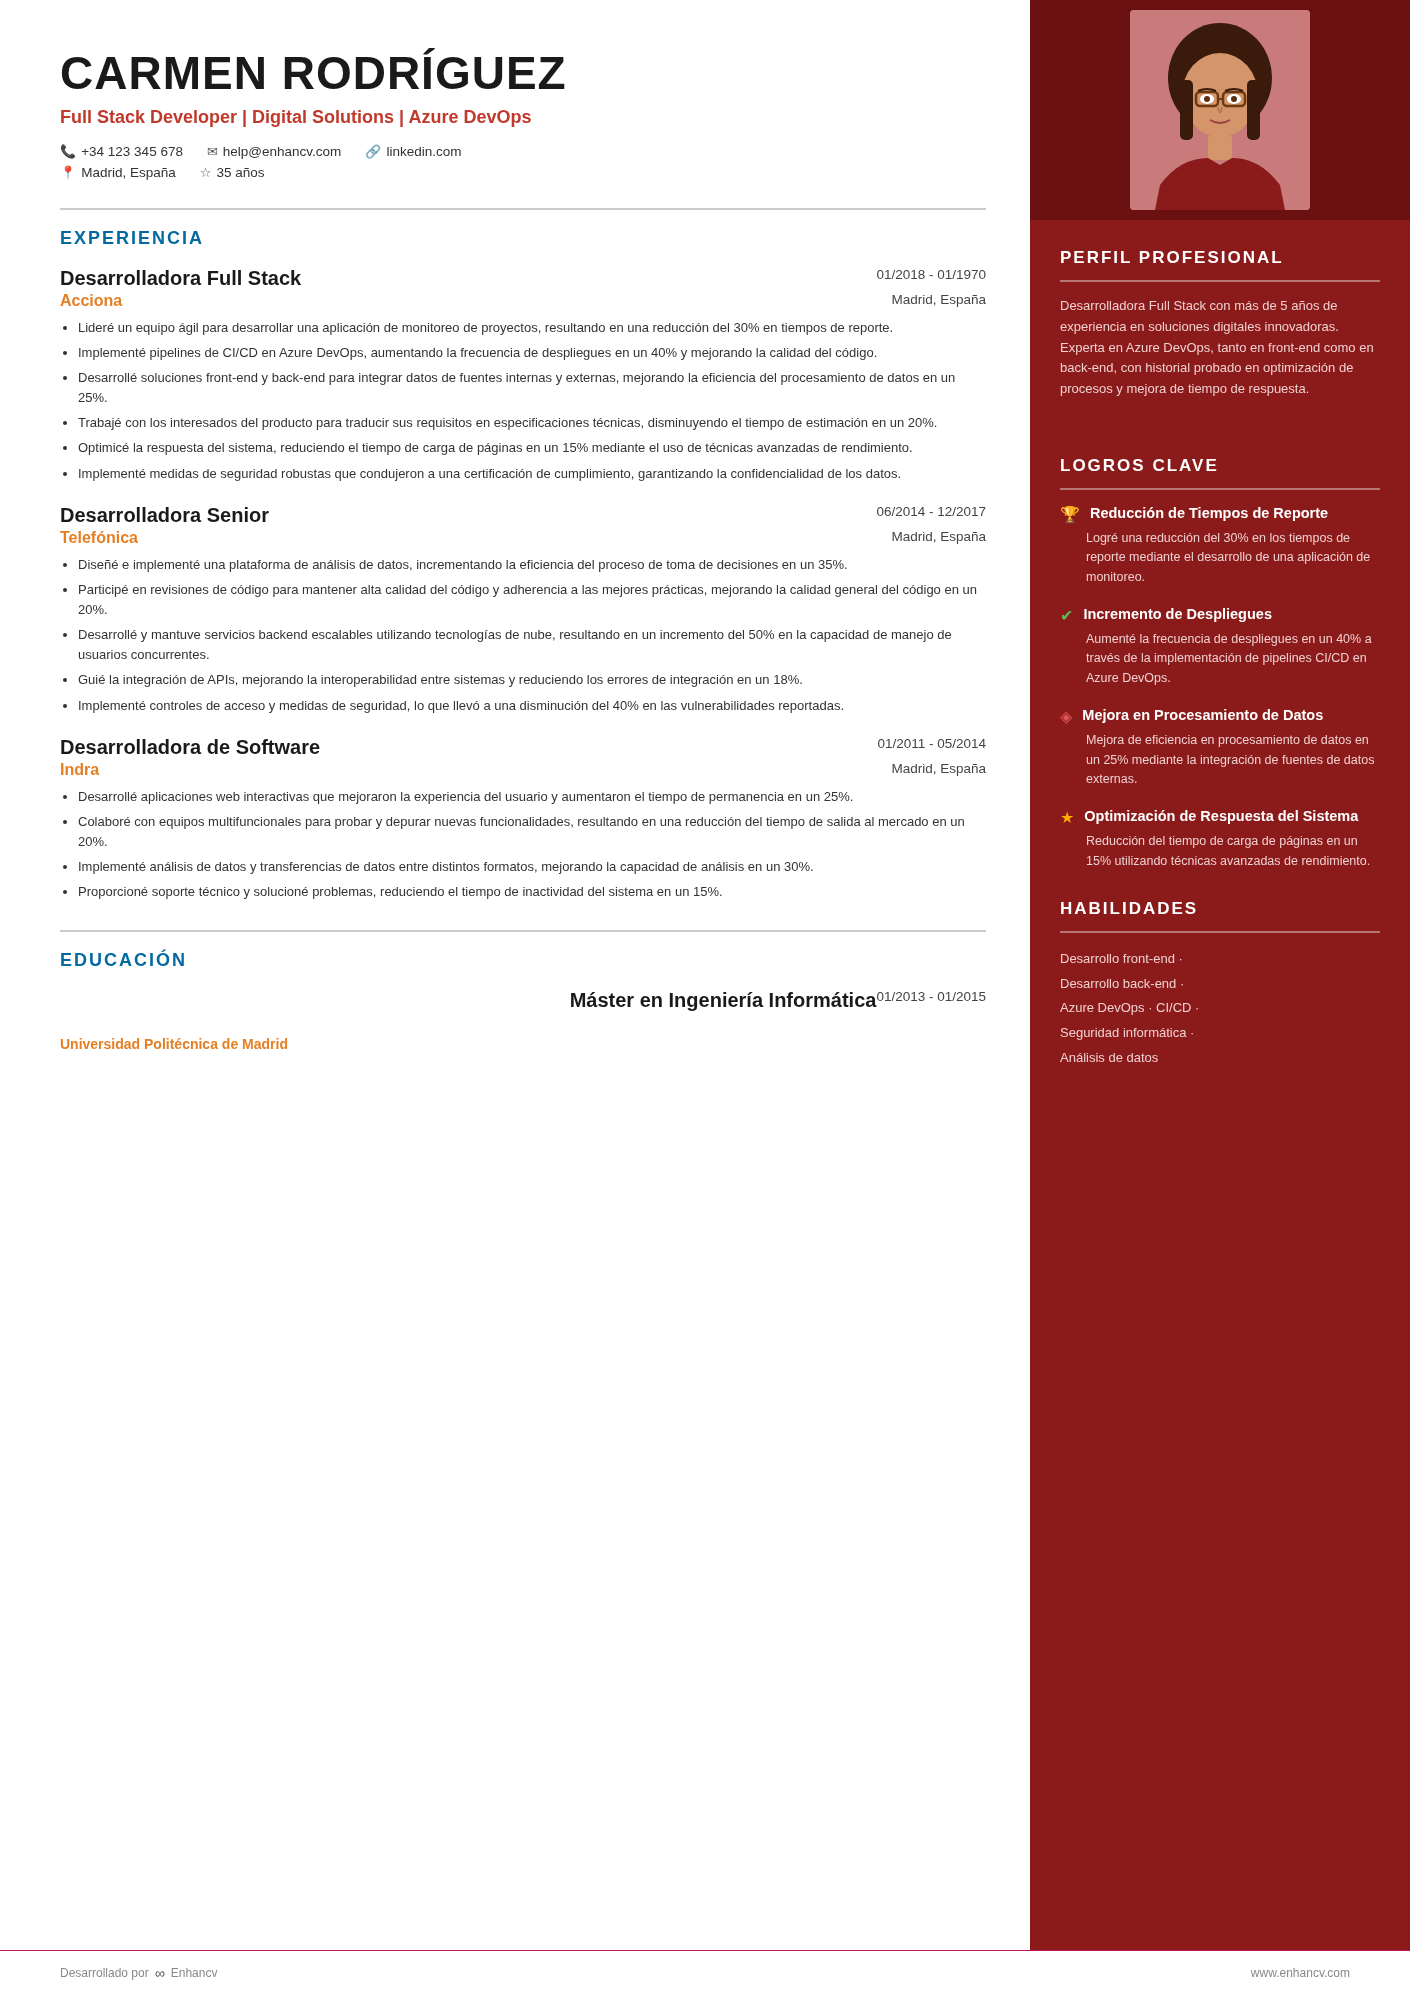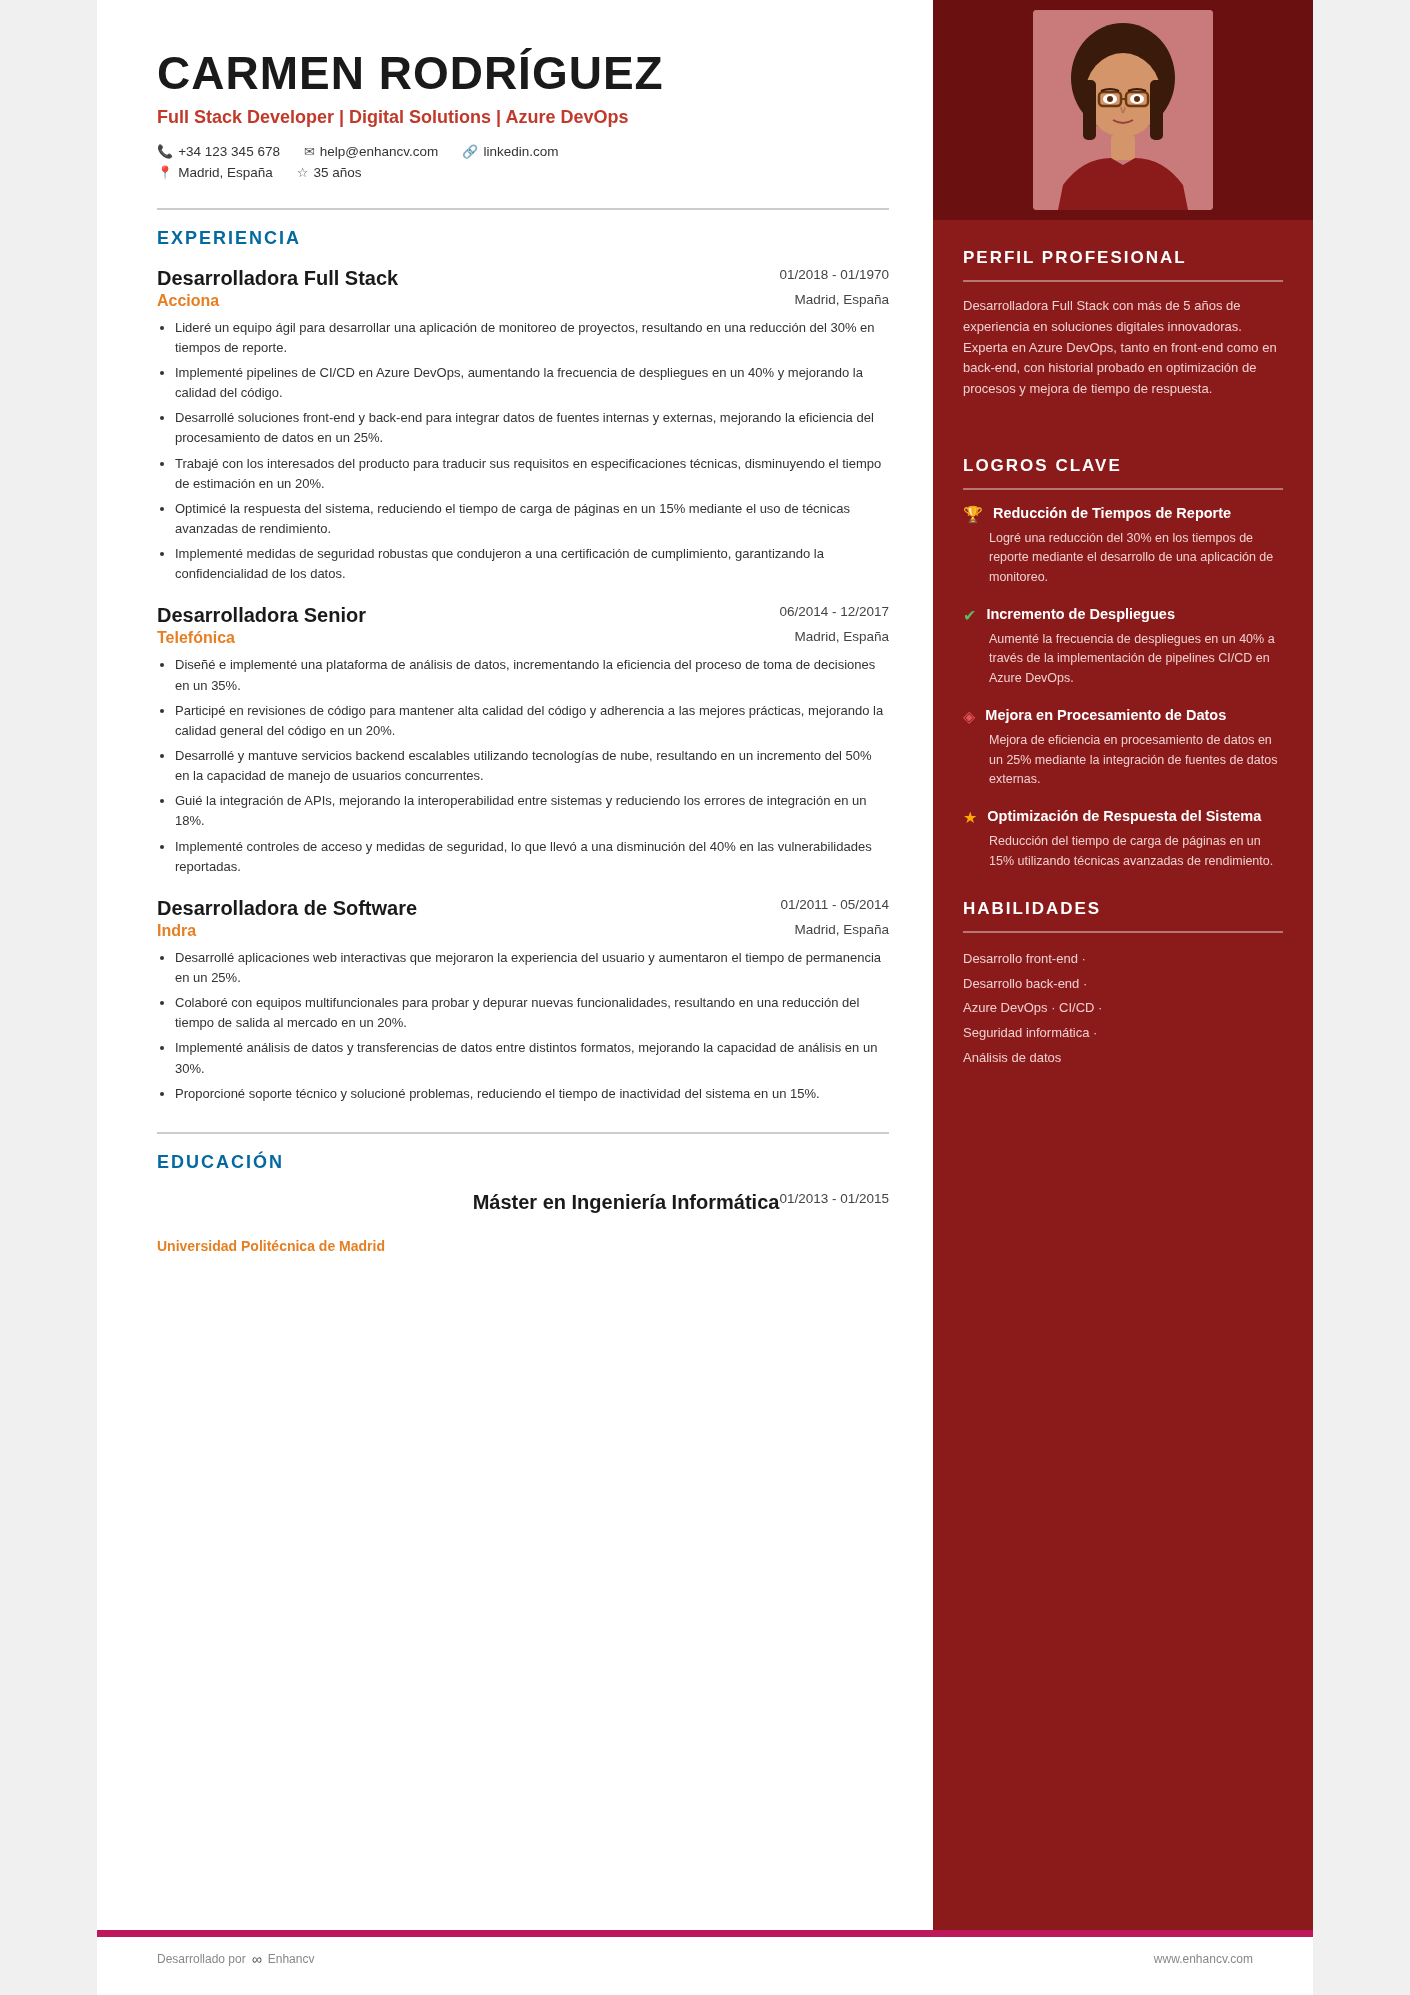--- a/index.html
+++ b/index.html
@@ -5,21 +5,21 @@
     * { margin: 0; padding: 0; box-sizing: border-box; }
     body {
       font-family: 'Arial', sans-serif;
       background: #f0f0f0;
       display: flex;
       justify-content: center;
       align-items: flex-start;
       min-height: 100vh;
     }
     .page {
-      width: 1216px;
+      width: 1410px;
       min-height: 1995px;
       background: #fff;
       display: flex;
       flex-direction: row;
       position: relative;
     }
     
     .left-col {
       flex: 1;
       padding: 48px 44px 40px 60px;
@@ -242,24 +242,24 @@
     }
     
     .footer {
       position: absolute;
       bottom: 0;
       left: 0;
       right: 0;
       display: flex;
       justify-content: space-between;
       align-items: center;
-      padding: 14px 60px 28px 60px;
+      padding: 14px 60px 14px 60px;
       font-size: 12px;
       color: #888;
-      border-top: 7px solid #be185d;
+      border-top: 1px solid #be185d;
       background: #fff;
     }
     .footer-brand {
       display: flex;
       align-items: center;
       gap: 6px;
     }
     .footer-logo {
       font-size: 14px;
       color: #555;

